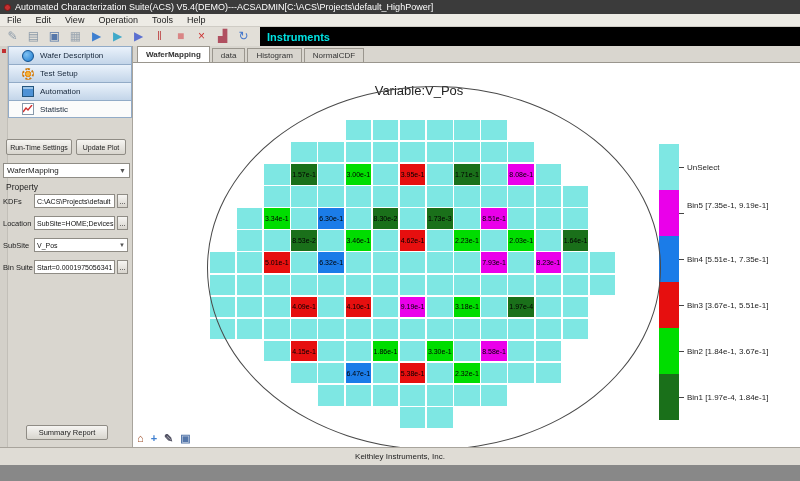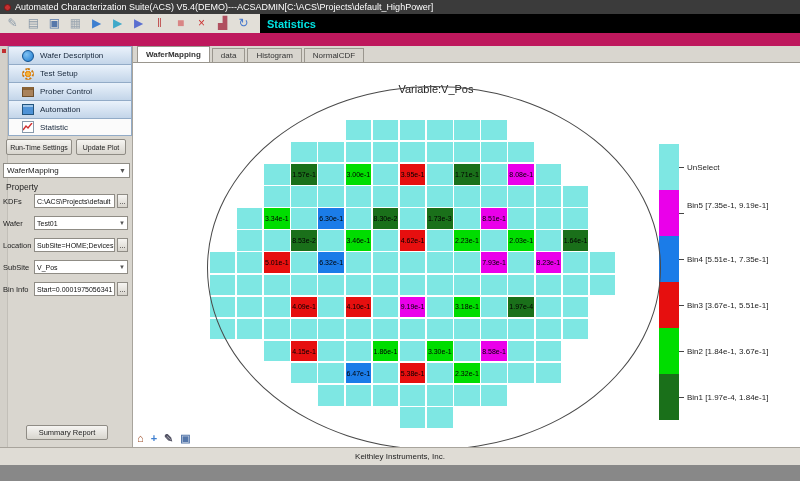--- a/index.html
+++ b/index.html
@@ -51,21 +51,21 @@
   .field-ctrl { width:11px; height:14px; margin-left:2px; background:linear-gradient(#F6F5F2,#D8D5CE); border:1px solid #8F8C85; font-size:7px; display:flex; align-items:center; justify-content:center; flex:0 0 11px;}
 
   .summary-btn { position:absolute; bottom:7px; left:26px; width:82px; height:15px; background:linear-gradient(#F6F5F2,#D8D5CE); border:1px solid #8F8C85; border-radius:2px; font-size:7.5px; display:flex; align-items:center; justify-content:center; color:#222;}
 
   .right-panel { flex:1; position:relative; background:#D9D6CF; }
   .tabstrip { height:16px; display:flex; align-items:flex-end; padding-left:4px; }
   .tab { height:14px; padding:0 8px; font-size:8px; display:flex; align-items:center; background:#D8D5CE; border:1px solid #9A968E; border-bottom:none; margin-right:2px; color:#333; position:relative; z-index:2;}
   .tab.active { background:#FFF; font-weight:bold; height:16px; }
   .chart-area { position:absolute; top:16px; left:0; right:0; bottom:0; background:#FFF; border-top:1px solid #9A968E; overflow:hidden;}
 
-  .chart-title { position:absolute; left:153px; top:20px; width:300px; text-align:center; font-size:11px; color:#222; }
+  .chart-title { position:absolute; left:136px; top:20px; width:300px; text-align:center; font-size:13px; color:#222; }
   .ellipse { position:absolute; left:74px; top:23px; width:454px; height:364px; border:1.3px solid #4A4A4A; border-radius:50%; pointer-events:none; z-index:5;}
   .cell { position:absolute; display:flex; align-items:center; justify-content:center; font-size:7px; color:#000; white-space:nowrap; z-index:2; overflow:visible;}
 
   .legend-seg { position:absolute; left:526px; width:20px; height:46px; }
   .legend-tick { position:absolute; left:546px; width:5px; height:1px; background:#444; }
   .legend-label { position:absolute; left:554px; font-size:8px; color:#222; transform:translateY(-50%); white-space:nowrap; }
 
   .chart-tools { position:absolute; left:4px; bottom:2px; display:flex; gap:7px; align-items:center;}
   .ct-icon { font-size:11px; line-height:13px; font-weight:bold;}
 
@@ -76,59 +76,63 @@
 </head>
 <body>
 
 <div id="window">
 
   <div class="titlebar">
     <span class="app-icon"></span>
     <span>Automated Characterization Suite(ACS) V5.4(DEMO)---ACSADMIN[C:\ACS\Projects\default_HighPower]</span>
   </div>
 
+  <div class="menubar">
+      <span class="menu-item">File</span>
+      <span class="menu-item">Edit</span>
+      <span class="menu-item">View</span>
+      <span class="menu-item">Operation</span>
+      <span class="menu-item">Tools</span>
+      <span class="menu-item">Help</span>
+    </div>
 
   <div class="toolbar">
     <span id="toolbar-icons" style="display:flex">
         <span class="tb-icon" style="color: rgb(138, 153, 168);">✎</span>
         <span class="tb-icon" style="color: rgb(138, 153, 168);">▤</span>
         <span class="tb-icon" style="color: rgb(85, 119, 170);">▣</span>
         <span class="tb-icon" style="color: rgb(154, 165, 176);">▦</span>
         <span class="tb-icon" style="color: rgb(62, 127, 208);">▶</span>
         <span class="tb-icon" style="color: rgb(63, 169, 201);">▶</span>
         <span class="tb-icon" style="color: rgb(91, 111, 208);">▶</span>
         <span class="tb-icon" style="color: rgb(192, 80, 80);">‖</span>
         <span class="tb-icon" style="color: rgb(217, 133, 133);">■</span>
         <span class="tb-icon" style="color: rgb(204, 51, 51);">×</span>
         <span class="tb-icon" style="color: rgb(176, 80, 96);">▟</span>
         <span class="tb-icon" style="color: rgb(68, 119, 204);">↻</span>
       </span>
-    <div class="banner">Statistics</div>
+    <div class="banner">Instruments</div>
   </div>
 
   <div class="main">
 
     <div class="left-panel">
       <div class="left-strip">
         <div class="grip"></div>
       </div>
       <div class="nav">
           <div class="nav-item">
             <span class="nav-icon icon-wafer"></span>
             <span>Wafer Description</span>
           </div>
           <div class="nav-item">
             <span class="nav-icon icon-gear"></span>
             <span>Test Setup</span>
           </div>
           <div class="nav-item">
-            <span class="nav-icon icon-prober"></span>
-            <span>Prober Control</span>
-          </div>
-          <div class="nav-item">
             <span class="nav-icon icon-auto"></span>
             <span>Automation</span>
           </div>
           <div class="nav-item active">
             <span class="nav-icon icon-stat">
               <svg width="10" height="8" viewBox="0 0 10 8">
                 <polyline points="0,7 3,3 5,5 9,0" fill="none" stroke="#D03030" stroke-width="1.4"></polyline>
               </svg>
             </span>
             <span>Statistic</span>
@@ -147,42 +151,35 @@
 
       <div class="fields">
           <div class="field-row">
             <span class="field-label">KDFs</span>
             <div class="field-input">
               <span>C:\ACS\Projects\default</span>
             </div>
             <div class="field-ctrl">...</div>
           </div>
           <div class="field-row">
-            <span class="field-label">Wafer</span>
-            <div class="field-input">
-              <span>Test01</span>
-              <span class="in-arrow">▼</span>
-            </div>
-          </div>
-          <div class="field-row">
             <span class="field-label">Location</span>
             <div class="field-input">
               <span>SubSite=HOME;Devices</span>
             </div>
             <div class="field-ctrl">...</div>
           </div>
           <div class="field-row">
             <span class="field-label">SubSite</span>
             <div class="field-input">
               <span>V_Pos</span>
               <span class="in-arrow">▼</span>
             </div>
           </div>
           <div class="field-row">
-            <span class="field-label">Bin Info</span>
+            <span class="field-label">Bin Suite</span>
             <div class="field-input">
               <span>Start=0.0001975056341</span>
             </div>
             <div class="field-ctrl">...</div>
           </div>
         </div>
 
       <div class="summary-btn">Summary Report</div>
     </div>
 

